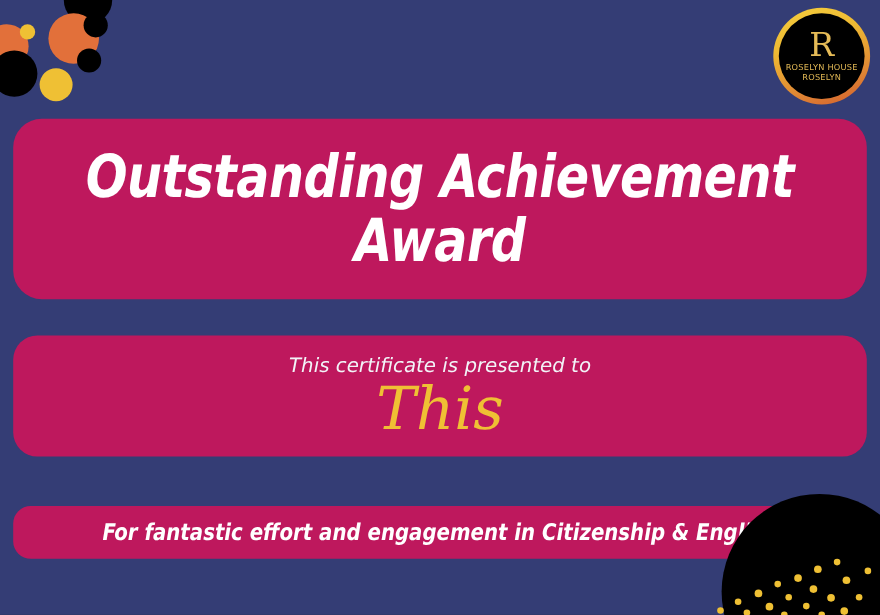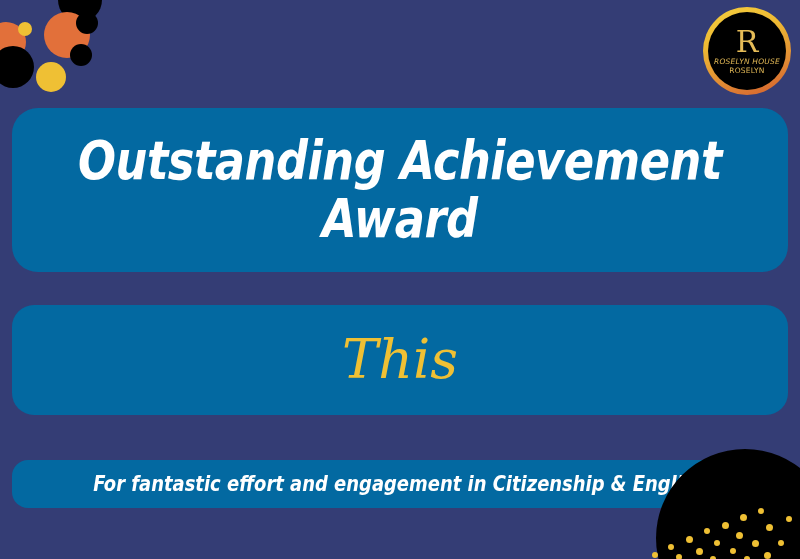--- a/index.html
+++ b/index.html
@@ -18,21 +18,21 @@
 
   
   .deco-circle {
     position: absolute;
     border-radius: 50%;
   }
 
   
   .panel {
     position: absolute;
-    background: #0369a1;
+    background: #be185d;
     border-radius: 22px;
     display: flex;
     flex-direction: column;
     align-items: center;
     justify-content: center;
     box-sizing: border-box;
   }
   #title-panel {
     left: 12px;
     top: 108px;
@@ -129,21 +129,20 @@
     margin-bottom: 1px;
     margin-top: 4px;
   }
   .logo-line1 {
     color: #e0b755;
     font-family: "DejaVu Sans", sans-serif;
     font-size: 7.5px;
     letter-spacing: 0.2px;
     line-height: 1.15;
     white-space: nowrap;
-    font-style: italic;
   }
   .logo-line2 {
     color: #e0b755;
     font-family: "DejaVu Sans", sans-serif;
     font-size: 7.5px;
     letter-spacing: 0.2px;
     line-height: 1.15;
     margin-bottom: 3px;
   }
 
@@ -186,20 +185,21 @@
       <div class="logo-line2">ROSELYN</div>
     </div>
   </div>
 
   <div class="panel" id="title-panel">
     <div class="title-text">Outstanding Achievement
 Award</div>
   </div>
 
   <div class="panel" id="recipient-panel">
+    <div class="presented-text">This certificate is presented to</div>
     <div class="recipient-name">This</div>
   </div>
 
   <div class="panel" id="caption-panel">
     <div class="caption-text">For fantastic effort and engagement in Citizenship &amp; English</div>
   </div>
 
   <div id="corner-blob"></div>
   <div id="corner-dots">
       <div class="dot" style="left: 740px; top: 514px; width: 7px; height: 7px;"></div>

